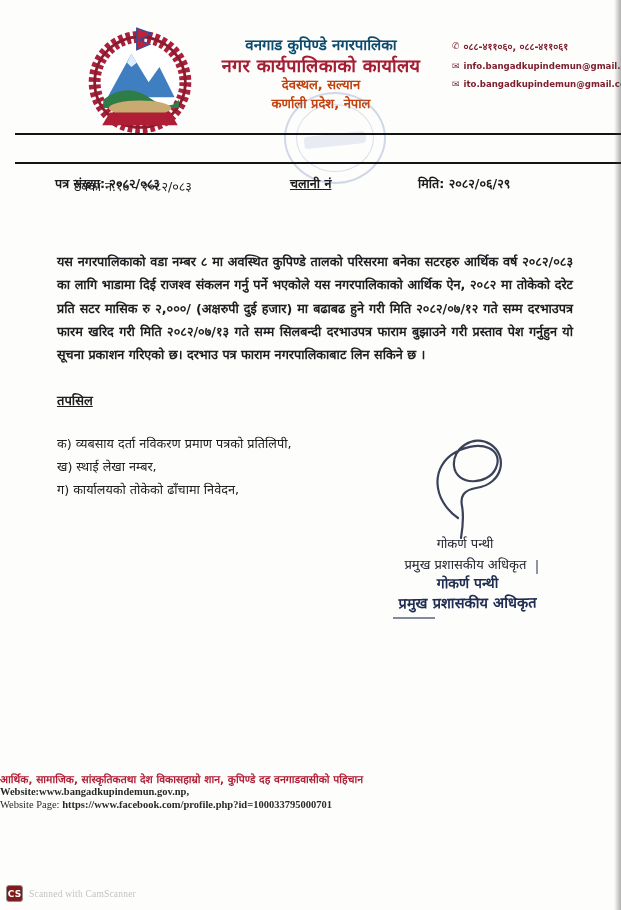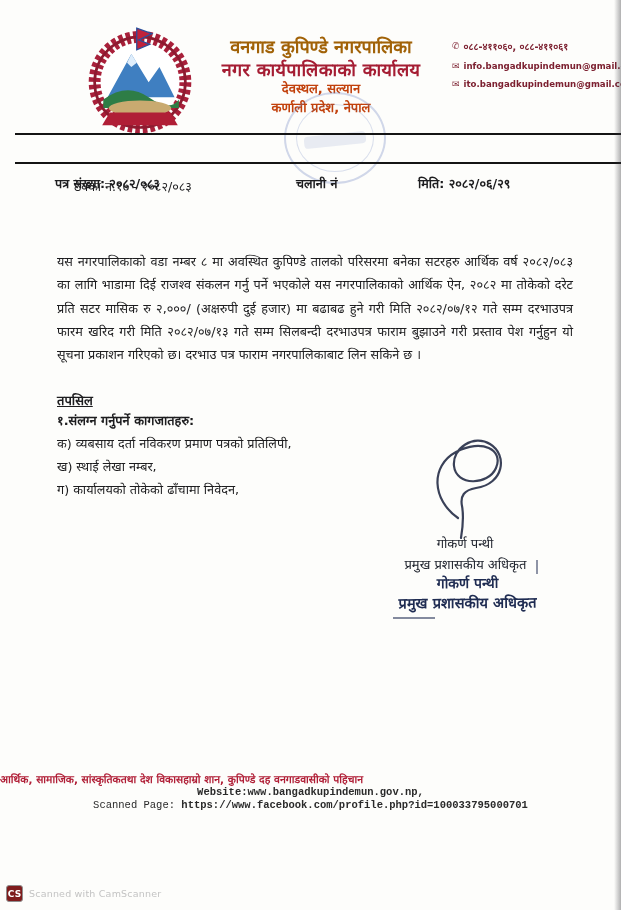--- a/index.html
+++ b/index.html
@@ -15,21 +15,21 @@
   }
   .page::after{
     content:""; position:absolute; top:0; right:0; bottom:0; width:7px;
     background:linear-gradient(to left, rgba(50,50,55,.38), rgba(50,50,55,0));
     pointer-events:none;
   }
 
   
   .emblem { position:absolute; left:86px; top:26px; width:108px; height:108px; }
   .head-center { position:absolute; left:192px; top:36px; width:258px; text-align:center; }
-  .muni-name  { font-size:18px; font-weight:700; color:#a16207; line-height:1.25; }
+  .muni-name  { font-size:15px; font-weight:700; color:#0c4a6e; line-height:1.25; }
   .office-name{ font-size:18px;  font-weight:700; color:#a51d33; line-height:1.2; letter-spacing:.3px; }
   .addr       { font-size:13px;  font-weight:700; color:#c2410c; line-height:1.45; }
   .contact { position:absolute; left:452px; top:40px; width:166px; font-weight:600; color:#7c2030; }
   .contact .c-line { display:flex; align-items:center; gap:4px; margin-bottom:8px; font-size:8.6px; white-space:nowrap; }
   .contact .c-line:first-child { font-size:9.6px; font-weight:700; }
   .c-icon { font-size:9px; line-height:1; }
 
   
   .round-stamp{
     position:absolute; left:284px; top:92px; width:102px; height:92px;
@@ -43,65 +43,65 @@
   .round-stamp::after{
     content:""; position:absolute; left:18px; right:18px; top:40px; height:12px;
     background:rgba(104,126,188,.18); border-radius:4px; transform:rotate(-6deg);
   }
 
   
   .rule { position:absolute; left:15px; right:0; height:2.4px; background:#141414; }
   .rule1 { top:133px; } .rule2 { top:162px; }
   .ref-row { position:absolute; left:0; right:0; top:139px; height:22px; font-size:12.6px; font-weight:700;margin-top:36px; }
   .ref-letter { position:absolute; left:55px; }
-  .ref-chalani{ position:absolute; left:296px; }
+  .ref-chalani{ position:absolute; left:290px;text-decoration:underline; }
   .ref-date   { position:absolute; left:418px; }
 
   .contract { position:absolute; left:74px; top:178px; font-size:12.6px; font-weight:400; }
   .subject  { position:absolute; left:0; right:30px; top:199px; text-align:center; font-size:13.4px; font-weight:700; }
   .publish  { position:absolute; left:0; right:30px; top:220px; text-align:center; font-size:12.8px; font-weight:700; }
 
   .body-par {
     position:absolute; left:57px; top:250px; width:516px;
-    font-size:12.7px; font-weight:400; line-height:1.84; text-align:justify;
+    font-size:12.7px; font-weight:700; line-height:1.84; text-align:justify;
   }
 
   .tapasil-head { position:absolute; left:57px; top:391px; font-size:13px; font-weight:700; text-decoration:underline; }
   .tapasil-intro{ position:absolute; left:57px; top:411px; font-size:12.8px; font-weight:700; }
   .tapasil-item { position:absolute; left:57px; font-size:12.7px; font-weight:500; }
   .ti-0 { top:434px; } .ti-1 { top:457px; } .ti-2 { top:480px; }
 
   
   .sig-svg { position:absolute; left:412px; top:422px; width:120px; height:118px; }
   .sig-name  { position:absolute; left:380px; top:534px; width:170px; text-align:center; font-size:13px; font-weight:500; color:#20242e; }
   .sig-title { position:absolute; left:368px; top:555px; width:195px; text-align:center; font-size:13px; font-weight:500; color:#20242e; }
   .stamp-name  { position:absolute; left:380px; top:573px; width:175px; text-align:center; font-size:14px; font-weight:800; color:#1f2c52; transform:rotate(-.4deg); }
   .stamp-title { position:absolute; left:360px; top:592px; width:215px; text-align:center; font-size:14.6px; font-weight:800; color:#1f2c52; transform:rotate(-.4deg); }
   .stamp-underline { position:absolute; left:393px; top:617px; width:42px; height:2px; background:rgba(31,44,82,.55); }
   .stamp-tick { position:absolute; left:536px; top:560px; width:2px; height:14px; background:rgba(31,44,82,.5); }
 
   
   .foot-slogan { position:absolute; left:0; right:0; top:772px; text-align:left; font-size:10.6px; font-weight:700; color:#b01e36; }
   .foot-web, .foot-fb {
-    position:absolute; left:0; right:0; text-align:center;
-    font-family:Liberation Mono, monospace; font-size:10.5px; color:#2a2a2a;
+    position:absolute; left:0; right:0; text-align:left;
+    font-family:Liberation Serif, serif; font-size:10.5px; color:#2a2a2a;
   }
   .foot-web { top:786px; font-weight:700; }
   .foot-fb  { top:799px; }
   .foot-fb b { font-weight:700; }
 
   
   .cs-mark { position:absolute; left:6px; top:885px; display:flex; align-items:center; gap:6px; }
   .cs-icon {
     width:17px; height:17px; border-radius:3px;
     background:#7f1d1d; color:#fff; font-size:9px; font-weight:700;
     display:flex; align-items:center; justify-content:center;
     border:1px solid #8f8f8f;
   }
-  .cs-text { font-size:9.5px; color:#c3c3c3; font-weight:500; letter-spacing:.2px; }
+  .cs-text { font-size:9.5px; color:#c3c3c3; font-weight:500; letter-spacing:.2px;font-family:Liberation Serif, serif; }
 </style>
 </head>
 <body>
 
 <div class="page">
 
   <svg class="emblem" viewBox="0 0 100 100" aria-hidden="true">
     <circle cx="50" cy="52" r="38" fill="#ffffff"></circle>
     <circle cx="50" cy="52" r="42" fill="none" stroke="#a8203a" stroke-width="11" stroke-dasharray="4 2.6"></circle>
     <circle cx="50" cy="52" r="42" fill="none" stroke="#8d1b30" stroke-width="2.5"></circle>
@@ -143,40 +143,39 @@
     <span class="ref-chalani">चलानी नं</span>
     <span class="ref-date">मिति: २०८२/०६/२९</span>
   </div>
   <div class="rule rule2"></div>
 
   <div class="contract">ठेक्का नं.१७ - २०८२/०८३</div>
 
   <div class="body-par">यस नगरपालिकाको वडा नम्बर ८ मा अवस्थित कुपिण्डे तालको परिसरमा बनेका सटरहरु आर्थिक वर्ष २०८२/०८३ का लागि भाडामा दिई राजश्व संकलन गर्नु पर्ने भएकोले यस नगरपालिकाको आर्थिक ऐन, २०८२ मा तोकेको दरेट प्रति सटर मासिक रु २,०००/ (अक्षरुपी दुई हजार) मा बढाबढ हुने गरी मिति २०८२/०७/१२ गते सम्म दरभाउपत्र फारम खरिद गरी मिति २०८२/०७/१३ गते सम्म सिलबन्दी दरभाउपत्र फाराम बुझाउने गरी प्रस्ताव पेश गर्नुहुन यो सूचना प्रकाशन गरिएको छ। दरभाउ पत्र फाराम नगरपालिकाबाट लिन सकिने छ ।</div>
 
   <div class="tapasil-head">तपसिल</div>
-  <div class="tapasil-intro">१.संलग्न गर्नुपर्ने कागजातहरु:</div>
   <div class="tapasil-item ti-0">क) व्यबसाय दर्ता नविकरण प्रमाण पत्रको प्रतिलिपी,</div>
   <div class="tapasil-item ti-1">ख) स्थाई लेखा नम्बर,</div>
   <div class="tapasil-item ti-2">ग) कार्यालयको तोकेको ढाँचामा निवेदन,</div>
 
   <svg class="sig-svg" viewBox="0 0 120 118" aria-hidden="true">
     <path d="M46,96 C20,78 18,44 44,30 C70,16 92,28 84,46 C76,64 44,64 42,44 C40,26 62,12 78,22 C96,33 92,62 64,66 C52,68 48,74 50,84 C52,95 51,104 49,116" fill="none" stroke="#3a4158" stroke-width="2.2" stroke-linecap="round"></path>
   </svg>
   <div class="sig-name">गोकर्ण पन्थी</div>
   <div class="sig-title">प्रमुख प्रशासकीय अधिकृत</div>
 
   <div class="stamp-name">गोकर्ण पन्थी</div>
   <div class="stamp-title">प्रमुख प्रशासकीय अधिकृत</div>
   <div class="stamp-underline"></div>
   <div class="stamp-tick"></div>
 
   <div class="foot-slogan">आर्थिक, सामाजिक, सांस्कृतिकतथा देश विकासहाम्रो शान, कुपिण्डे दह वनगाडवासीको पहिचान</div>
   <div class="foot-web">Website:www.bangadkupindemun.gov.np,</div>
   <div class="foot-fb">
-    <span>Scanned Page:</span>
+    <span>Website Page:</span>
     <b>https://www.facebook.com/profile.php?id=100033795000701</b>
   </div>
 
   <div class="cs-mark">
     <div class="cs-icon">CS</div>
     <div class="cs-text">Scanned with CamScanner</div>
   </div>
 
 </div>
 

